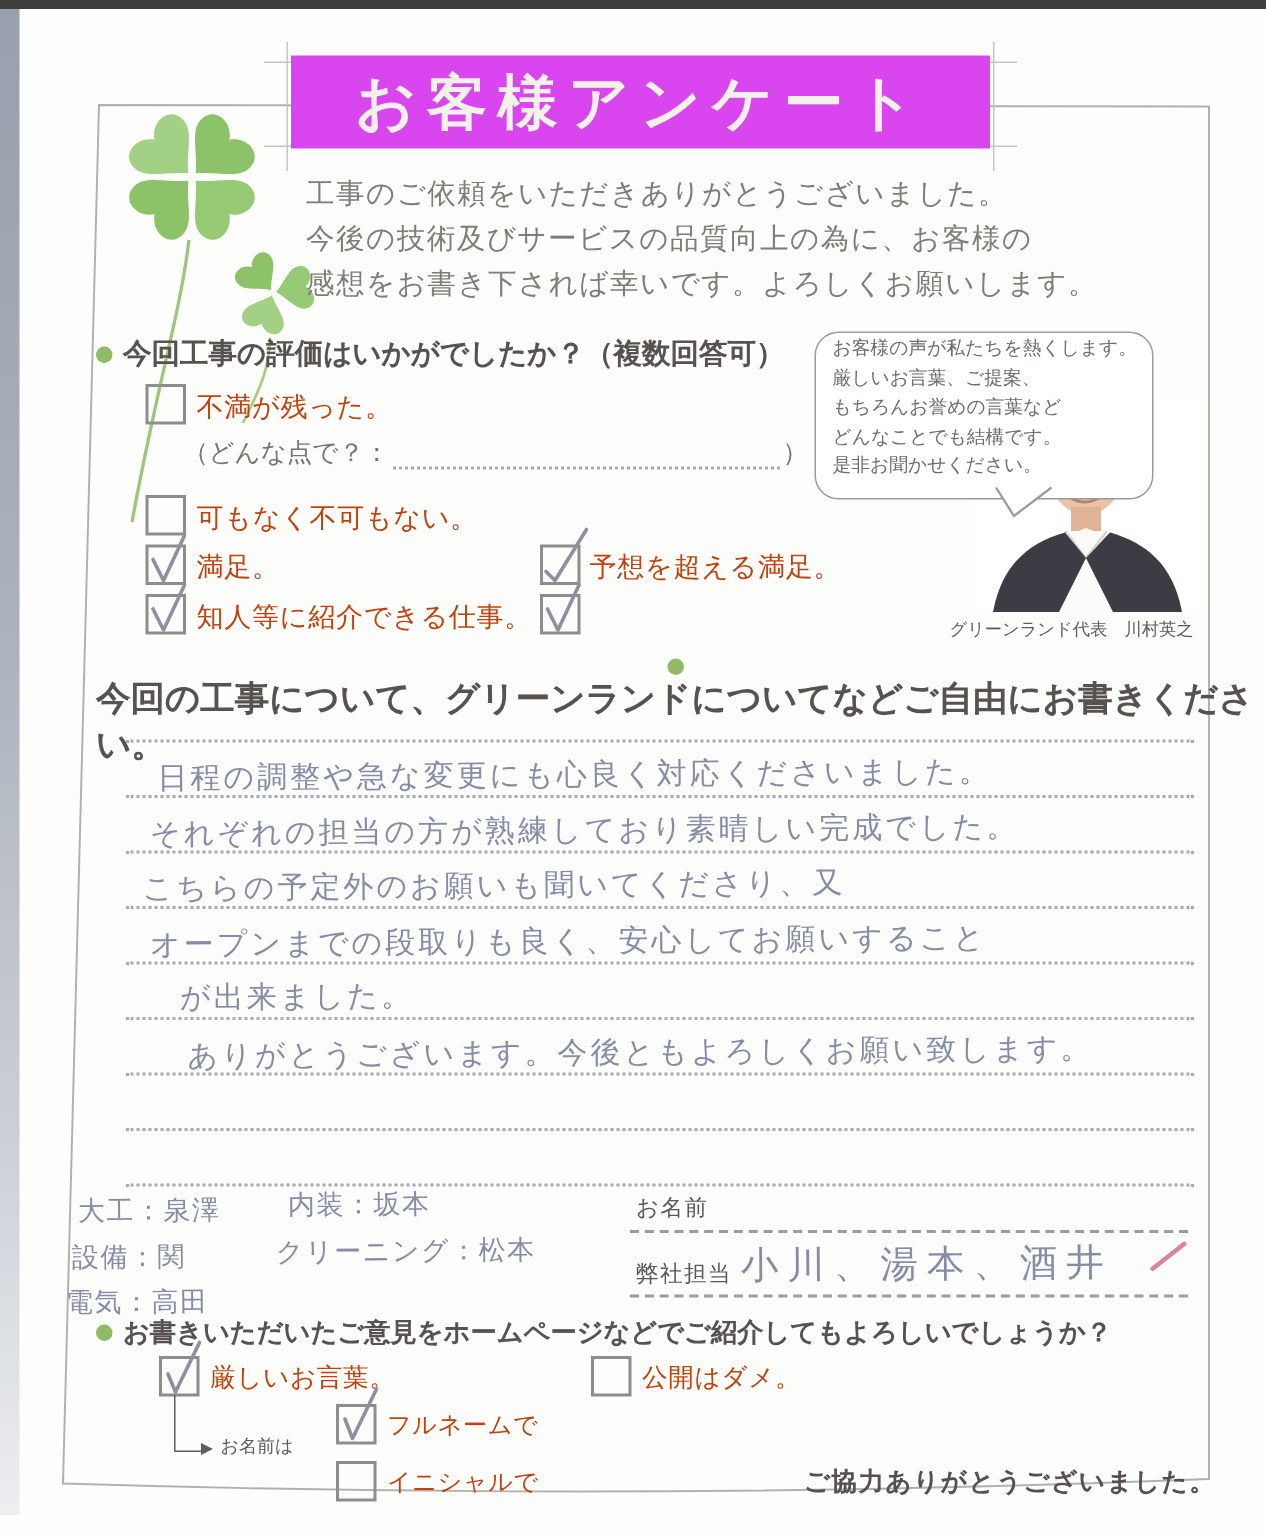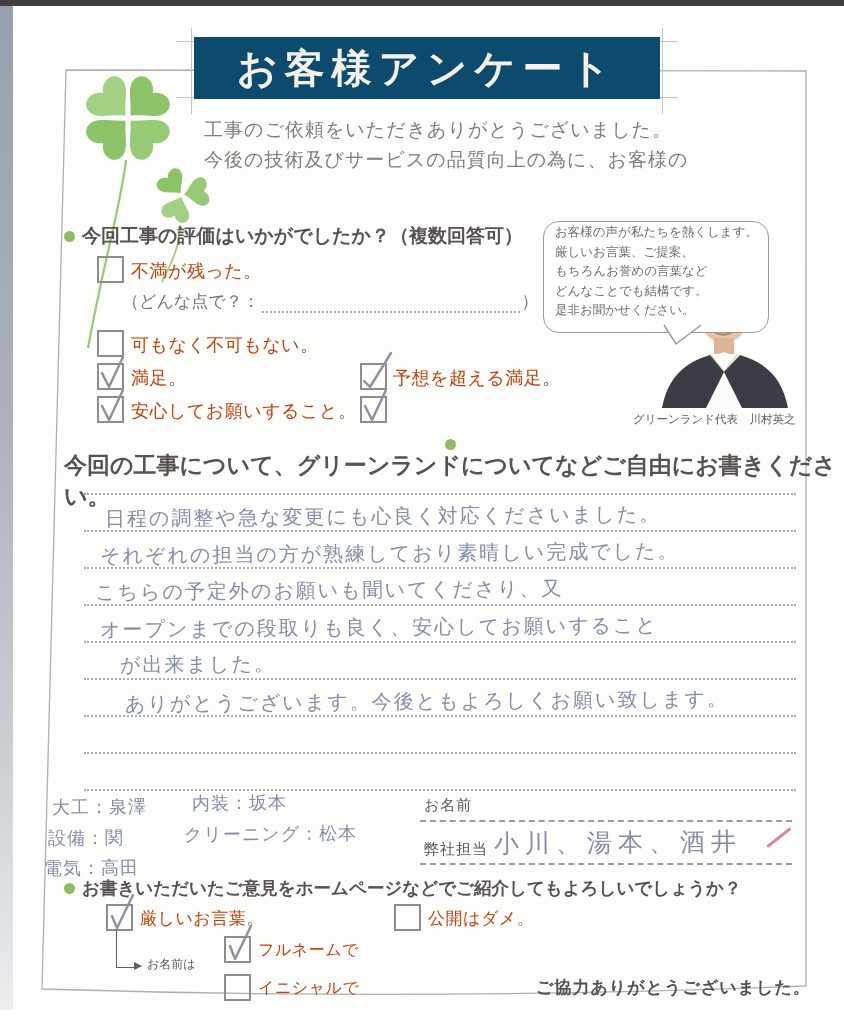--- a/index.html
+++ b/index.html
@@ -11,21 +11,21 @@
   .edge-top{position:absolute;left:0;top:0;width:844px;height:6px;background:#403f3d;}
   .edge-left{position:absolute;left:0;top:6px;width:13px;height:1004px;
     background:linear-gradient(180deg,#97a0ac 0%,#aab1bb 40%,#ccd0d5 75%,#eceef0 100%);}
   
   .layer{position:absolute;left:0;top:0;width:844px;height:1024px;pointer-events:none;}
   
   .mark{position:absolute;background:#c7c5c2;}
   
   .banner{
     position:absolute;left:194px;top:37px;width:466px;height:62px;
-    background:#0c4a6e;color:#f4f1ea;display:flex;align-items:center;justify-content:center;
+    background:#d946ef;color:#f4f1ea;display:flex;align-items:center;justify-content:center;
     font-size:40px;font-weight:bold;letter-spacing:7px;z-index:4;
   }
   
   .intro{position:absolute;left:204px;top:114px;width:620px;font-size:19px;line-height:30px;
     color:#807d79;letter-spacing:1px;}
   .intro span{display:block;}
   
   .sec-head{position:absolute;display:flex;align-items:center;color:#57524f;font-weight:bold;}
   .bullet{width:11px;height:11px;border-radius:50%;background:#90bb66;margin-right:7px;flex:0 0 auto;}
   
@@ -97,20 +97,21 @@
     </g>
   </svg>
 
   <div class="banner">
     <span>お客様アンケート</span>
   </div>
 
   <div class="intro">
     <span>工事のご依頼をいただきありがとうございました。</span>
     <span>今後の技術及びサービスの品質向上の為に、お客様の</span>
+    <span>感想をお書き下されば幸いです。よろしくお願いします。</span>
   </div>
 
   <div class="sec-head" style="left:64px;top:223px;font-size:19px;">
     <span class="bullet"></span>
     <span>今回工事の評価はいかがでしたか？（複数回答可）</span>
   </div>
 
   <span class="cb-box" style="left:97px;top:256px;">
     
   </span>
@@ -139,21 +140,21 @@
         <polyline class="check-stroke" points="4,30 10,36 31,2"></polyline>
       </svg>
   </span>
   <span class="cb-label" style="left:393px;top:366px;">予想を超える満足。</span>
 
   <span class="cb-box" style="left:97px;top:396px;">
     <svg width="32" height="42" viewBox="0 0 32 42">
         <polyline class="check-stroke" points="5,22 12,36 26,6"></polyline>
       </svg>
   </span>
-  <span class="cb-label" style="left:131px;top:399px;">安心してお願いすること。</span>
+  <span class="cb-label" style="left:131px;top:399px;">知人等に紹介できる仕事。</span>
 
   <span class="cb-box" style="left:360px;top:396px;">
     <svg width="32" height="42" viewBox="0 0 32 42">
         <polyline class="check-stroke" points="5,22 12,36 26,6"></polyline>
       </svg>
   </span>
 
   <div class="bubble">
     <span>お客様の声が私たちを熱くします。</span>
     <span>厳しいお言葉、ご提案、</span>

